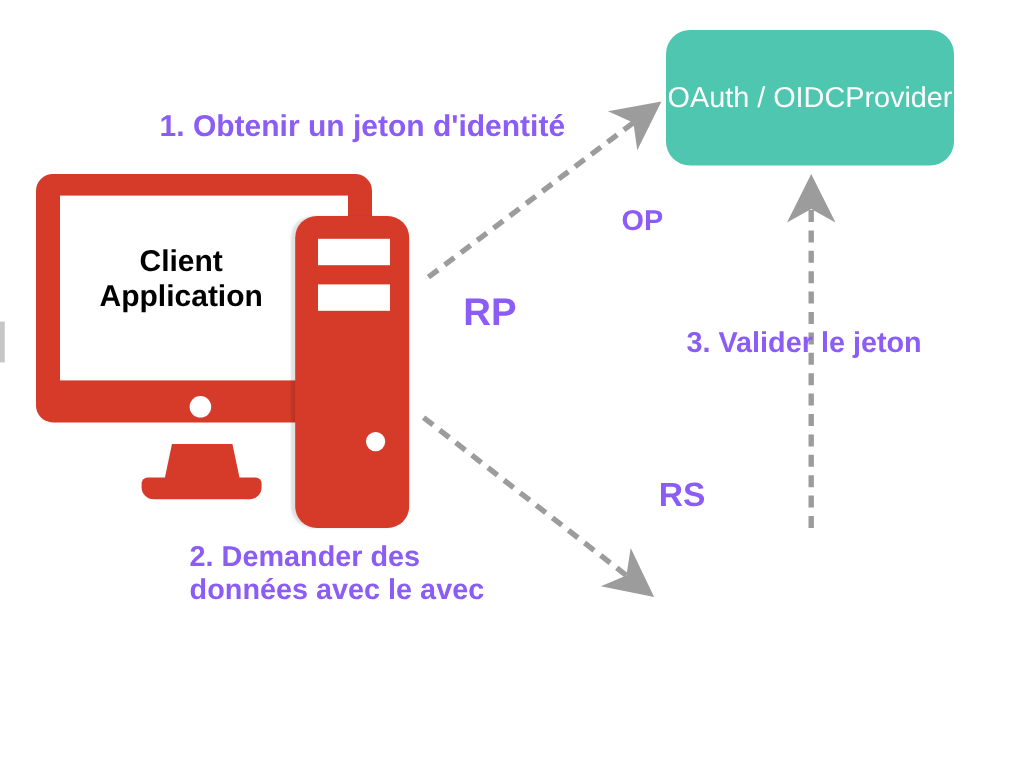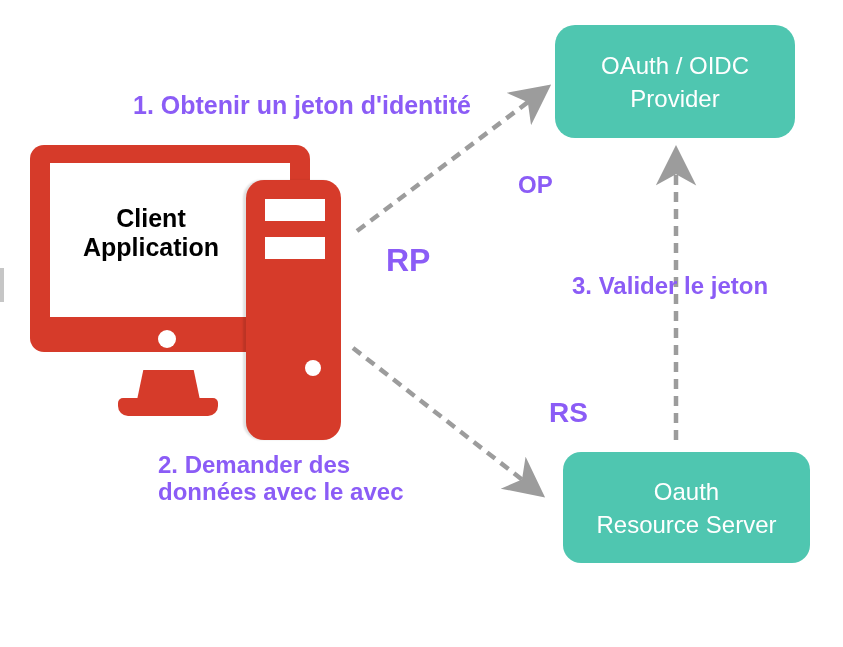--- a/index.html
+++ b/index.html
@@ -16,21 +16,21 @@
     clip-path:polygon(10% 0,90% 0,100% 100%,0 100%);}
   .stand-base{left:118px;top:398px;width:100px;height:18px;background:#d63b2a;border-radius:5px 5px 10px 10px;}
   .tower{left:246px;top:180px;width:95px;height:260px;background:#d63b2a;border-radius:18px;
     box-shadow:-3px 0 2px rgba(0,0,0,0.12);}
   .slot1{left:265px;top:199px;width:60px;height:22px;background:#ffffff;}
   .slot2{left:265px;top:237px;width:60px;height:22px;background:#ffffff;}
   .tower-btn{left:305px;top:360px;width:16px;height:16px;border-radius:50%;background:#ffffff;}
   .client-label{left:41px;top:204px;width:220px;text-align:center;
     font-size:25px;font-weight:bold;color:#000;line-height:29px;}
   
-  .node-box{background:#4fc6b0;color:#ffffff;display:flex;flex-direction:column;
+  .node-box{background:#4fc6b0;color:#ffffff;display:flex;flex-direction:row;
     justify-content:center;align-items:center;text-align:center;
     font-size:24px;line-height:33px;}
   .provider-box{left:555px;top:25px;width:240px;height:113px;border-radius:20px;}
   .resource-box{left:563px;top:452px;width:247px;height:111px;border-radius:18px;}
   
   .blabel{color:#8b5cf6;font-weight:bold;white-space:nowrap;}
   .label-step1{left:133px;top:91px;font-size:25px;}
   .label-step2{left:158px;top:451px;font-size:24px;line-height:27px;white-space:normal;width:270px;}
   .label-step3{left:572px;top:272px;font-size:24px;}
   .label-op{left:518px;top:171px;font-size:24px;}
@@ -69,24 +69,20 @@
 
   <div class="abs client-label">
     <div>Client</div>
     <div>Application</div>
   </div>
 
   <div class="abs node-box provider-box">
     <div>OAuth / OIDC</div>
     <div>Provider</div>
   </div>
-  <div class="abs node-box resource-box">
-    <div>Oauth</div>
-    <div>Resource Server</div>
-  </div>
 
   <div class="abs blabel label-step1">1. Obtenir un jeton d'identité</div>
   <div class="abs blabel label-step2">
     <div>2. Demander des</div>
     <div>données avec le avec</div>
   </div>
   <div class="abs blabel label-step3">3. Valider le jeton</div>
 
   <div class="abs blabel label-op">OP</div>
   <div class="abs blabel label-rp">RP</div>

